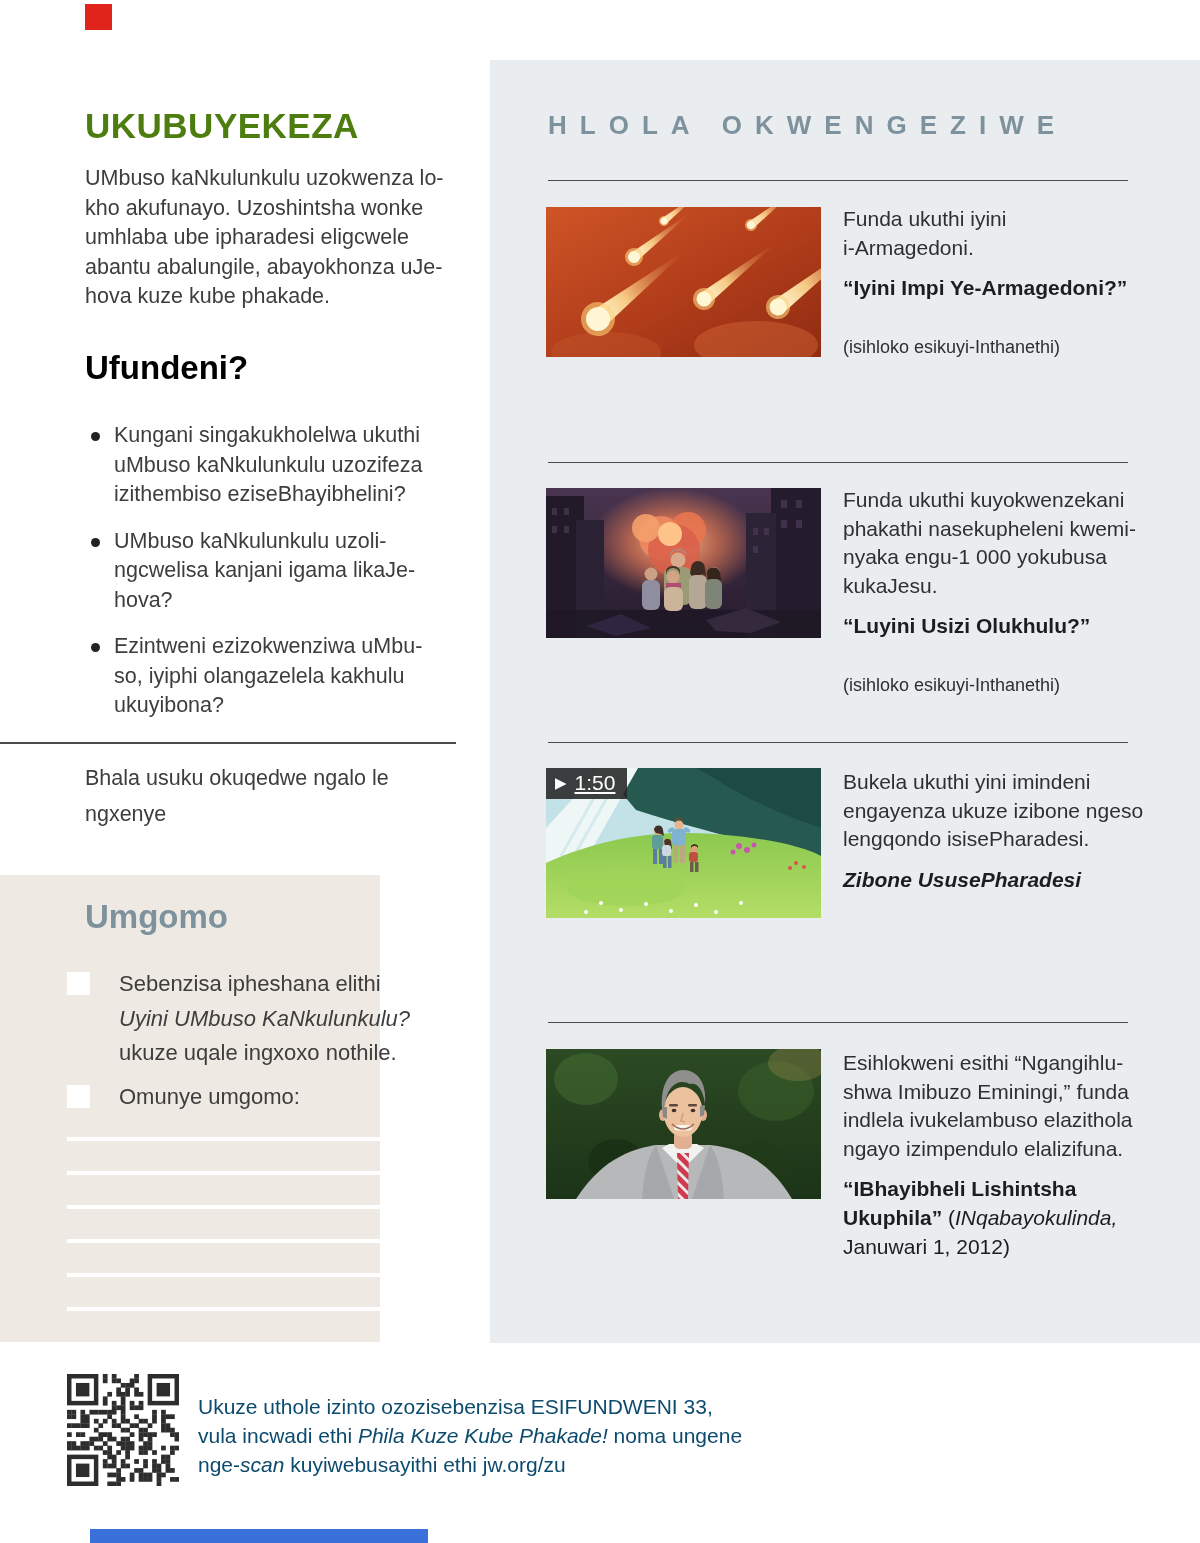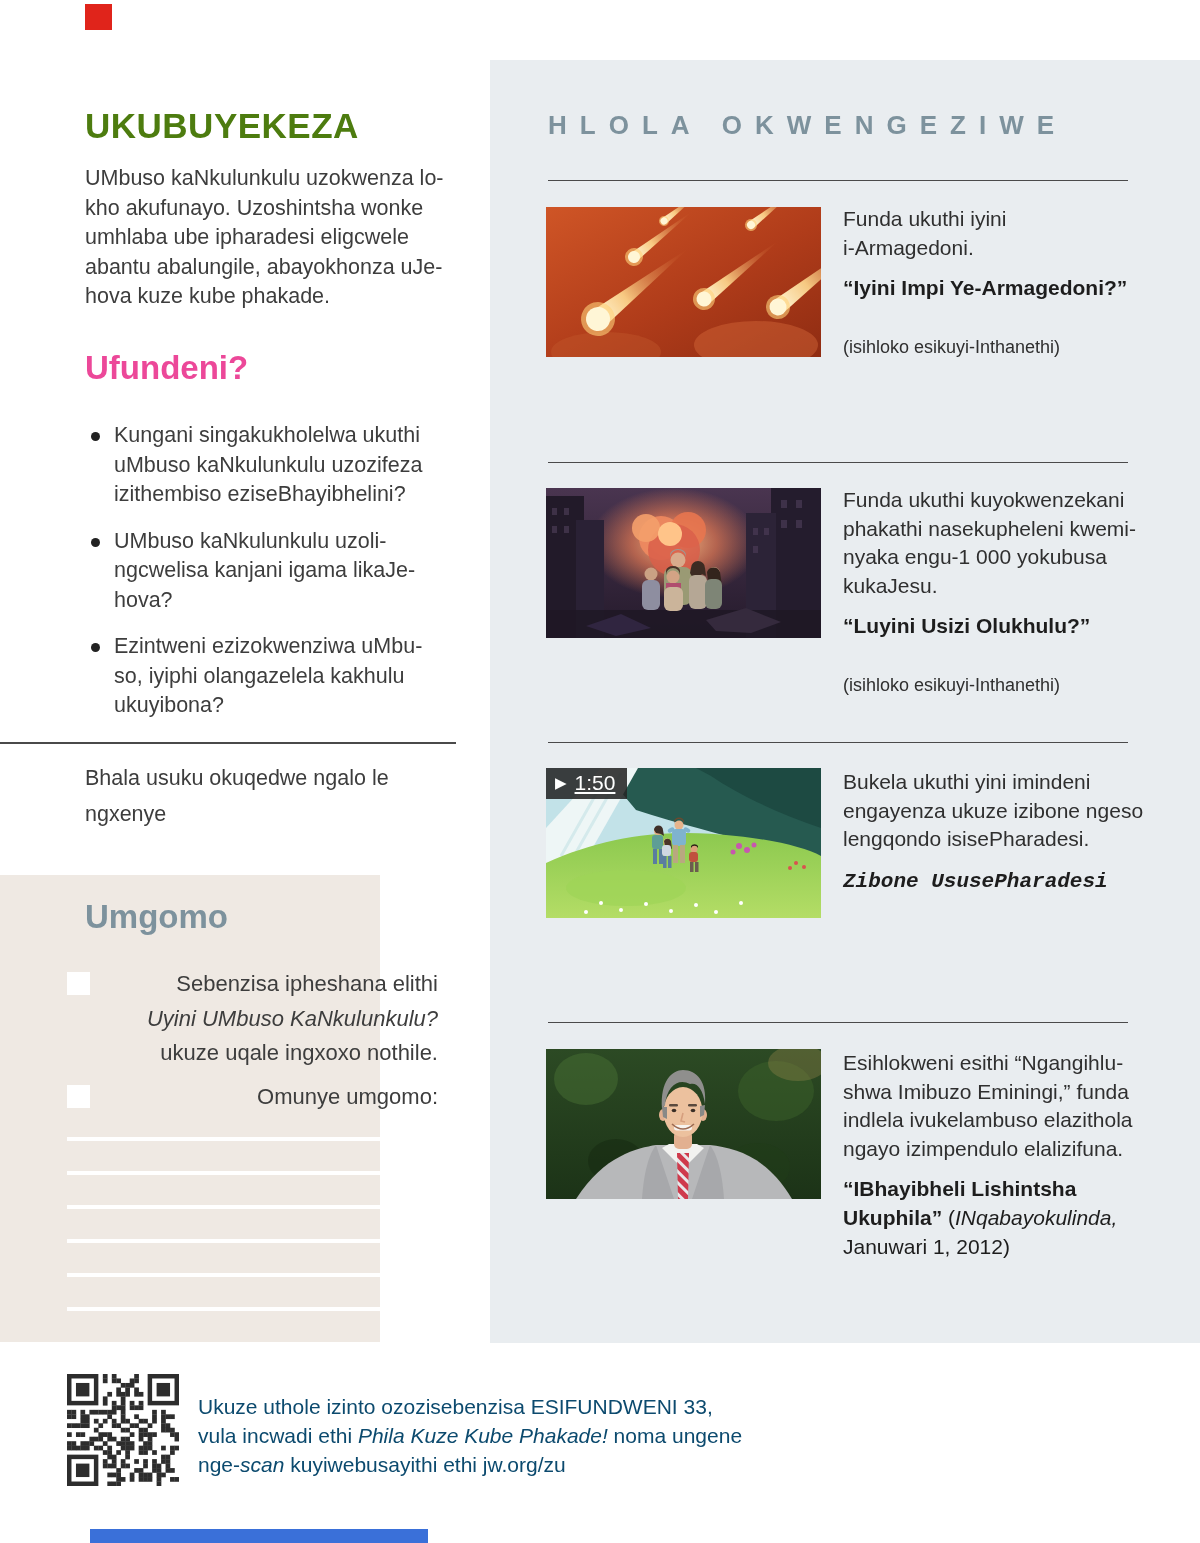--- a/index.html
+++ b/index.html
@@ -7,49 +7,49 @@
         font-family:"Liberation Sans",sans-serif;overflow:hidden;color:#3d3d3d;}
   .abs{position:absolute;}
 
   
   .red-marker{left:85px;top:4px;width:27px;height:26px;background:#e0241b;}
   .blue-bar{left:90px;top:1529px;width:338px;height:14px;background:#3a70d9;}
 
   
   .review-heading{left:85px;top:106px;font-size:35px;font-weight:700;color:#4d7c0f;letter-spacing:.5px;}
   .review-para{left:85px;top:164px;width:390px;font-size:21.5px;line-height:29.5px;white-space:pre-line;}
-  .learn-heading{left:85px;top:349px;font-size:33px;font-weight:700;color:#ec4899;}
+  .learn-heading{left:85px;top:349px;font-size:33px;font-weight:700;color:#000000;}
   .q-list{left:85px;top:421px;width:395px;}
   .q-item{display:flex;margin-bottom:17px;}
   .q-dot{flex:none;width:9px;height:9px;border-radius:50%;background:#222;margin:11px 14px 0 6px;}
   .q-text{font-size:21.5px;line-height:29.5px;white-space:pre-line;}
   .divider{left:0;top:742px;width:456px;height:2px;background:#4a4a4a;}
   .write-note{left:85px;top:760px;font-size:21.5px;line-height:36px;white-space:pre-line;}
 
   .goal-box{left:0;top:875px;width:380px;height:467px;background:#efe9e3;}
   .goal-heading{left:85px;top:23px;font-size:33px;font-weight:700;color:#7d929d;}
   .goal-item{display:flex;left:67px;}
   .goal-item1{top:92px;}
   .goal-item2{top:205px;}
   .checkbox{flex:none;width:23px;height:23px;background:#ffffff;margin-top:5px;}
-  .goal-text{margin-left:13px;width:335px;font-size:22px;line-height:34.5px;white-space:pre-line;text-align:right;}
+  .goal-text{margin-left:29px;width:335px;font-size:22px;line-height:34.5px;white-space:pre-line;}
   .write-line{left:67px;width:389px;height:4px;background:#ffffff;}
 
   
   .panel{left:490px;top:60px;width:710px;height:1283px;background:#e9edf0;}
   .panel-heading{left:58px;top:50px;font-size:26px;font-weight:700;letter-spacing:13px;color:#7d929d;white-space:nowrap;}
   .p-rule{left:58px;width:580px;height:1px;background:#4a4a4a;}
   .sec-img{left:56px;width:275px;height:150px;overflow:hidden;}
   .sec-img svg{display:block;}
   .sec-text{left:353px;width:305px;}
   .sec-body{font-size:21px;line-height:28.5px;color:#2f2f2f;white-space:pre-line;}
   .sec-ref{margin-top:11px;font-size:21px;line-height:29px;color:#1d1d1d;font-weight:700;white-space:pre-line;}
   .sec-ref-mixed{margin-top:11px;font-size:21px;line-height:29px;color:#1d1d1d;white-space:pre-line;}
   .sec-note{font-size:18px;line-height:28px;color:#2f2f2f;font-weight:400;}
-  .b{font-weight:700;} .i{font-style:italic;} .bi{font-weight:700;font-style:italic;font-family:Liberation Mono, monospace;}
+  .b{font-weight:700;} .i{font-style:italic;} .bi{font-weight:700;font-style:italic;}
   .video-badge{position:absolute;top:0;left:0;display:flex;align-items:center;
     background:rgba(38,38,38,.88);color:#fff;padding:3px 12px 4px 9px;}
   .play-glyph{font-size:15px;margin-right:8px;}
   .badge-time{font-size:21px;text-decoration:underline;}
 
   
   .qr{left:67px;top:1374px;width:112px;height:112px;background:#fff;}
   .footer-text{left:198px;top:1392px;width:560px;font-size:21px;line-height:29px;
     color:#0c4a6e;white-space:pre-line;}
 </style>

